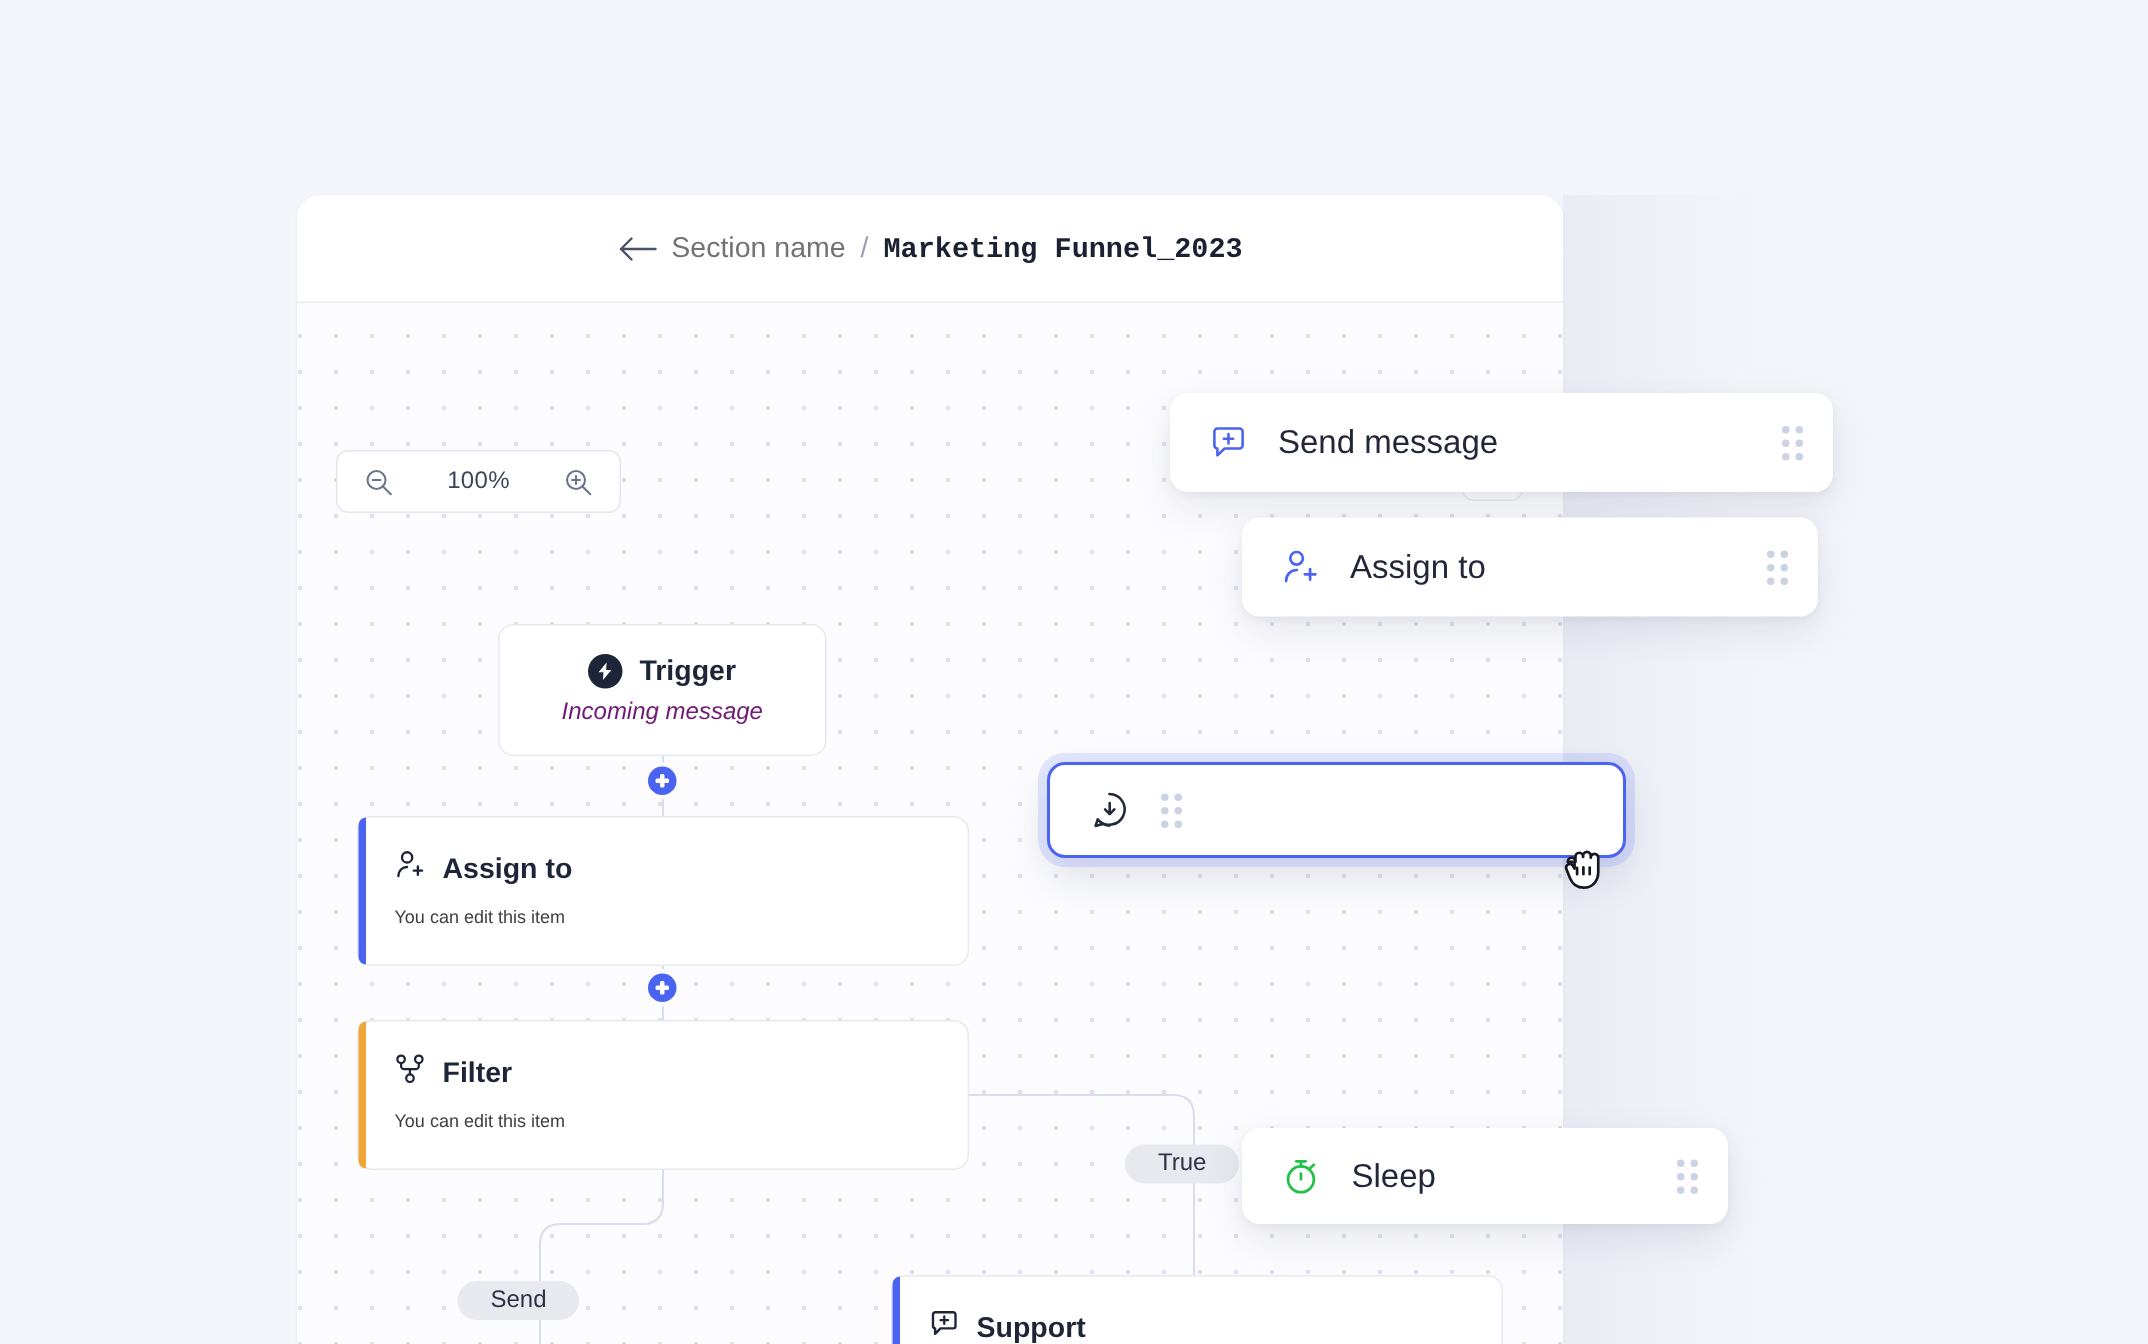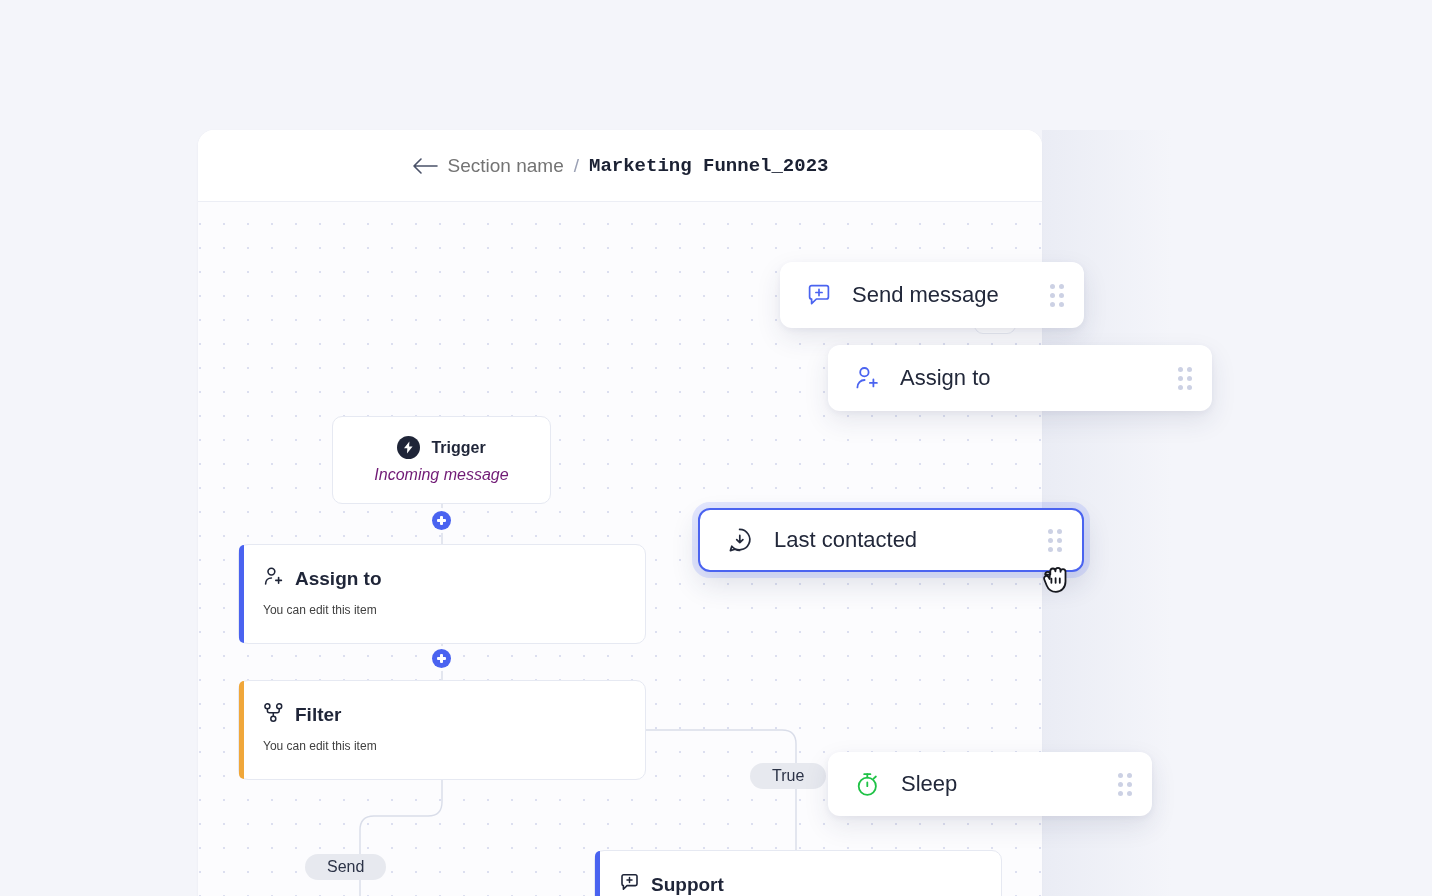--- a/index.html
+++ b/index.html
@@ -168,21 +168,21 @@
 
   
   #node-trigger {
     left: 134px; top: 214px;
     width: 219px; height: 88px;
     display: flex;
     flex-direction: column;
     align-items: center;
     justify-content: center;
   }
-  #node-trigger .node-title { font-size: 16px; }
+  #node-trigger .node-title { font-size: 19px; }
   #node-trigger .node-sub {
     color: #701a75;
     margin-top: 7px;
     font-size: 16px;
     font-style: italic;
   }
   .bolt-badge {
     width: 23px; height: 23px;
     border-radius: 50%;
     background: #1f2538;
@@ -279,21 +279,21 @@
   }
   .drag-handle i {
     display: block;
     width: 5px; height: 5px;
     border-radius: 50%;
     background: #ccd1e4;
   }
 
   #card-send-message {
     left: 780px; top: 262px;
-    width: 304px; height: 66px;
+    width: 442px; height: 66px;
     padding: 0 20px 0 26px;
     gap: 20px;
   }
   #card-assign-to {
     left: 828px; top: 345px;
     width: 384px; height: 66px;
     padding: 0 20px 0 26px;
     gap: 20px;
   }
   #card-sleep {
@@ -360,20 +360,37 @@
 
         <path d="M244 302 V 342" stroke="#d9dde9" stroke-width="1.4"></path>
 
         <path d="M244 442 V 478" stroke="#d9dde9" stroke-width="1.4"></path>
 
         <path d="M244 578 V 600 Q244 614 230 614 H 176 Q162 614 162 628 V 802" stroke="#d9dde9" stroke-width="1.4" fill="none"></path>
 
         <path d="M448 528 H 584 Q598 528 598 542 V 648" stroke="#d9dde9" stroke-width="1.4" fill="none"></path>
       </svg>
 
+      <div id="zoom-control">
+        <span class="zbtn">
+          <svg width="19" height="19" viewBox="0 0 19 19" fill="none">
+            <circle cx="8" cy="8" r="6" stroke="#6b7390" stroke-width="1.4"></circle>
+            <path d="M12.5 12.5L17.5 17.5" stroke="#6b7390" stroke-width="1.4" stroke-linecap="round"></path>
+            <path d="M5.4 8h5.2" stroke="#6b7390" stroke-width="1.4" stroke-linecap="round"></path>
+          </svg>
+        </span>
+        <span id="zoom-level">100%</span>
+        <span class="zbtn">
+          <svg width="19" height="19" viewBox="0 0 19 19" fill="none">
+            <circle cx="8" cy="8" r="6" stroke="#6b7390" stroke-width="1.4"></circle>
+            <path d="M12.5 12.5L17.5 17.5" stroke="#6b7390" stroke-width="1.4" stroke-linecap="round"></path>
+            <path d="M5.4 8h5.2M8 5.4v5.2" stroke="#6b7390" stroke-width="1.4" stroke-linecap="round"></path>
+          </svg>
+        </span>
+      </div>
 
       <div id="delete-button">
         <span>
           <svg width="21" height="22" viewBox="0 0 21 22" fill="none">
             <path d="M2.6 5.2h15.8" stroke="#e8453c" stroke-width="1.5" stroke-linecap="round"></path>
             <path d="M7.6 5.2V3.4a1 1 0 0 1 1-1h3.8a1 1 0 0 1 1 1v1.8" stroke="#e8453c" stroke-width="1.5" stroke-linecap="round"></path>
             <path d="M4.4 5.2h12.2l-.9 13a1.6 1.6 0 0 1-1.6 1.5H6.9a1.6 1.6 0 0 1-1.6-1.5l-.9-13z" stroke="#e8453c" stroke-width="1.5" stroke-linejoin="round"></path>
             <path d="M8.6 9v7M12.4 9v7" stroke="#e8453c" stroke-width="1.5" stroke-linecap="round"></path>
           </svg>
         </span>
@@ -486,21 +503,20 @@
     </span>
   </div>
 
   <div class="float-card" id="card-last-contacted">
     <span class="fc-icon">
       <svg width="28" height="28" viewBox="0 0 28 28" fill="none">
         <path d="M13.6 3.4a10.2 10.2 0 1 1-7.8 16.8l-1.4 4.4 4.6-1.3a10.2 10.2 0 0 0 4.6 1.1" stroke="#22283a" stroke-width="1.7" stroke-linecap="round" stroke-linejoin="round"></path>
         <path d="M13.8 9.4v7.2M10.7 13.6l3.1 3.1 3.1-3.1" stroke="#22283a" stroke-width="1.7" stroke-linecap="round" stroke-linejoin="round"></path>
       </svg>
     </span>
-    <span class="fc-label">Last contacted</span>
     <span class="drag-handle">
       <i></i>
         <i></i>
         <i></i>
         <i></i>
         <i></i>
         <i></i>
     </span>
   </div>
 

